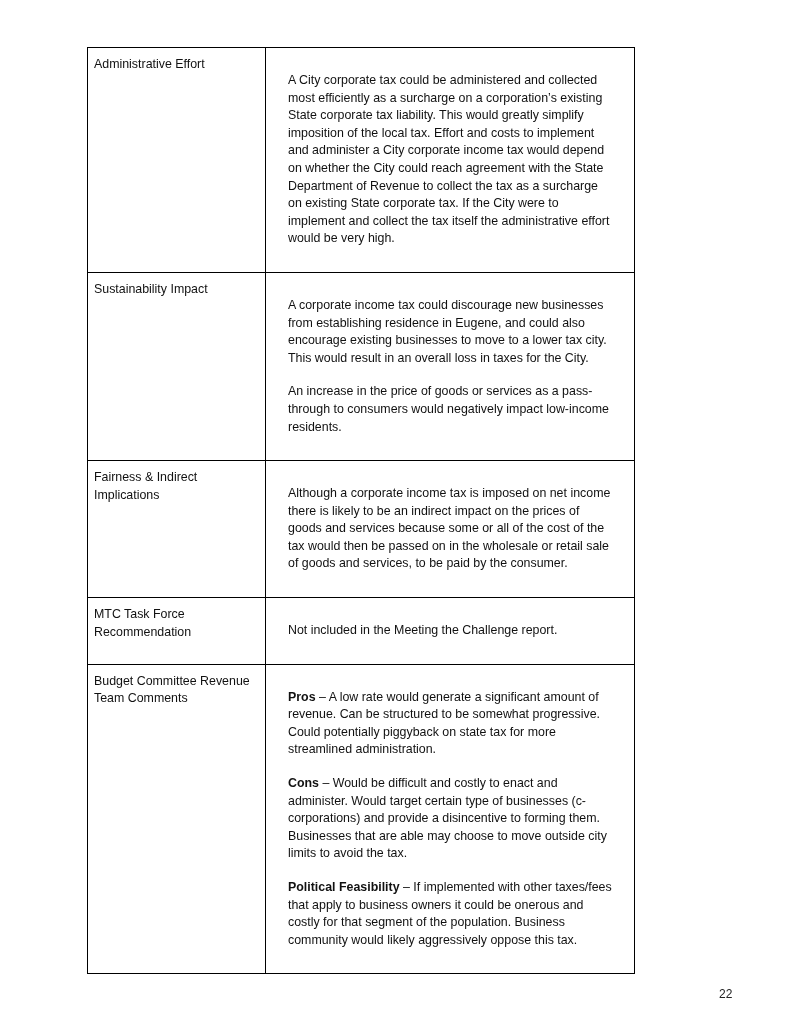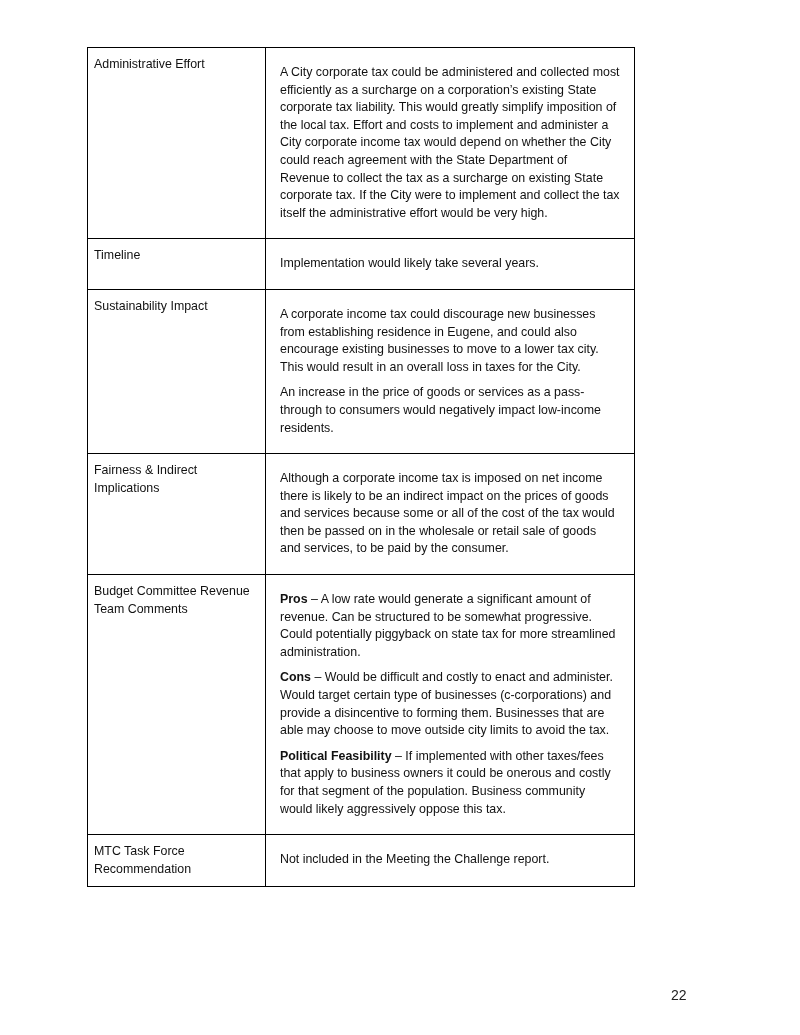--- a/index.html
+++ b/index.html
@@ -8,65 +8,59 @@
   .doc-table {
     position: absolute; left: 87px; top: 47px; width: 548px;
     border-collapse: collapse; table-layout: fixed;
     font-size: 12.4px; line-height: 17.6px;
   }
   .doc-table td {
     border: 1px solid #000; vertical-align: top;
     padding: 8px 6px 8px 6px;
   }
   .doc-table td.label { width: 165px; }
-  .doc-table td.content p { margin: 8px; }
+  .doc-table td.content p { margin: 16px; }
   .doc-table td.content p + p { margin-top: 7px; }
   .doc-table b { font-weight: bold; }
-  .page-number { position: absolute; left: 671px; top: 987px; font-size: 14px; color: #222; text-align: right; }
+  .page-number { position: absolute; left: 719px; top: 987px; font-size: 12px; color: #222; text-align: right; }
 </style>
 </head>
 <body>
 
 <table class="doc-table">
   <tbody>
     <tr>
       <td class="label">Administrative Effort</td>
       <td class="content">
         <p>A City corporate tax could be administered and collected most efficiently as a surcharge on a corporation’s existing State corporate tax liability. This would greatly simplify imposition of the local tax. Effort and costs to implement and administer a City corporate income tax would depend on whether the City could reach agreement with the State Department of Revenue to collect the tax as a surcharge on existing State corporate tax. If the City were to implement and collect the tax itself the administrative effort would be very high.</p>
-      </td>
-    </tr>
-    <tr>
-      <td class="label">Timeline</td>
-      <td class="content">
-        <p>Implementation would likely take several years.</p>
       </td>
     </tr>
     <tr>
       <td class="label">Sustainability Impact</td>
       <td class="content">
         <p>A corporate income tax could discourage new businesses from establishing residence in Eugene, and could also encourage existing businesses to move to a lower tax city. This would result in an overall loss in taxes for the City.</p>
         <p>An increase in the price of goods or services as a pass-through to consumers would negatively impact low-income residents.</p>
       </td>
     </tr>
     <tr>
       <td class="label">Fairness &amp; Indirect Implications</td>
       <td class="content">
         <p>Although a corporate income tax is imposed on net income there is likely to be an indirect impact on the prices of goods and services because some or all of the cost of the tax would then be passed on in the wholesale or retail sale of goods and services, to be paid by the consumer.</p>
       </td>
     </tr>
     <tr>
+      <td class="label">MTC Task Force Recommendation</td>
+      <td class="content">
+        <p>Not included in the Meeting the Challenge report.</p>
+      </td>
+    </tr>
+    <tr>
       <td class="label">Budget Committee Revenue Team Comments</td>
       <td class="content">
         <p><b>Pros</b><span> – A low rate would generate a significant amount of revenue. Can be structured to be somewhat progressive. Could potentially piggyback on state tax for more streamlined administration.</span></p>
         <p><b>Cons</b><span> – Would be difficult and costly to enact and administer. Would target certain type of businesses (c-corporations) and provide a disincentive to forming them. Businesses that are able may choose to move outside city limits to avoid the tax.</span></p>
         <p><b>Political Feasibility</b><span> – If implemented with other taxes/fees that apply to business owners it could be onerous and costly for that segment of the population. Business community would likely aggressively oppose this tax.</span></p>
-      </td>
-    </tr>
-    <tr>
-      <td class="label">MTC Task Force Recommendation</td>
-      <td class="content">
-        <p>Not included in the Meeting the Challenge report.</p>
       </td>
     </tr>
   </tbody>
 </table>
 
 <div class="page-number">22</div>
 
 </body></html>

